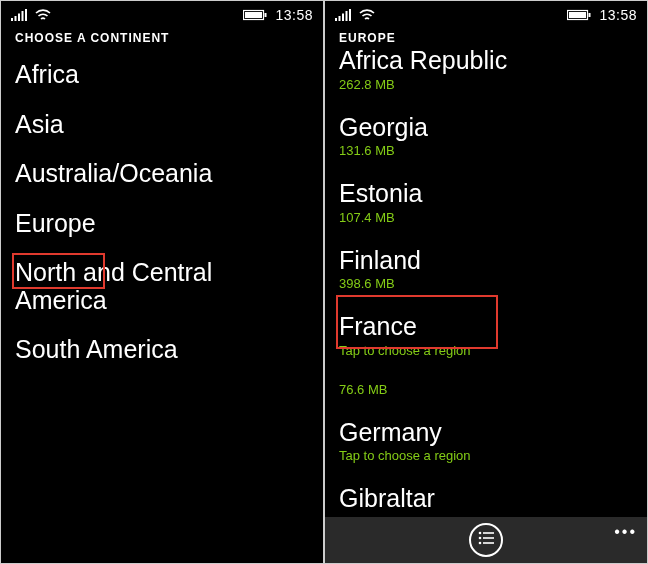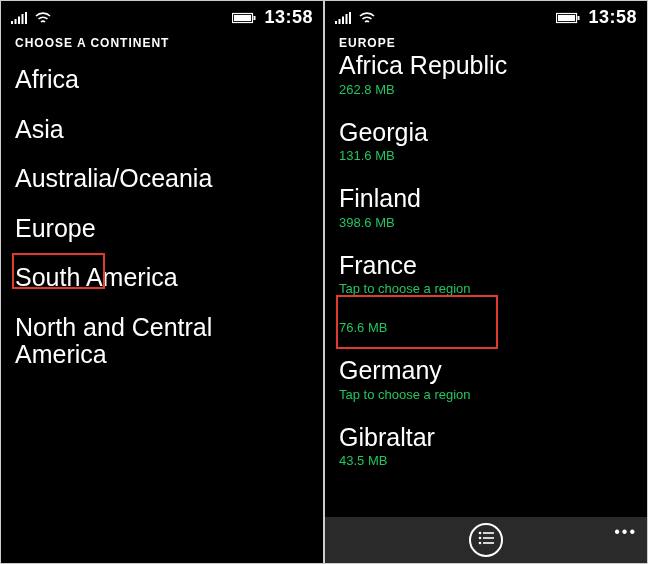--- a/index.html
+++ b/index.html
@@ -4,26 +4,26 @@
 <style>
   * { margin: 0; padding: 0; box-sizing: border-box; }
   html, body { width: 648px; height: 564px; background: #fff; font-family: "Segoe UI", Arial, sans-serif; }
   .wrap { display: flex; width: 648px; height: 564px; background:#ccc; gap:2px; padding:1px; }
   .phone { background: #000; width: 322px; height: 562px; position: relative; color:#fff; overflow:hidden; }
   .statusbar { display:flex; align-items:center; justify-content:space-between; padding:6px 10px 2px 10px; font-size:13px; color:#fff; }
   .status-left { display:flex; align-items:flex-end; gap:8px; }
   .signal-icon svg, .wifi-icon svg { display:block; }
   .status-right { display:flex; align-items:center; gap:8px; }
   .battery-icon { display:flex; align-items:center; }
-  .clock { font-size:18px; font-weight:700; letter-spacing:0.5px; }
+  .clock { font-size:14px; font-weight:400; letter-spacing:0.5px; }
   .header { padding: 6px 14px 8px 14px; font-size:12px; font-weight:600; letter-spacing:1px; }
   .list { }
   .item { padding: 8px 14px 14px 14px; }
   .item-title { font-size:25px; font-weight:300; color:#fff; line-height:1.1; }
-  .item-sub { font-size:13px; color:#22c55e; margin-top:2px; }
+  .item-sub { font-size:13px; color:#84cc16; margin-top:2px; }
   .highlight { position:absolute; border:2px solid #e03a2e; pointer-events:none; }
   .hl-left { left:11px; top:252px; width:93px; height:36px; }
   .hl-right { left:11px; top:294px; width:162px; height:54px; }
   .cut-top .item:first-child .item-title { margin-top:-14px; } 
   .appbar { position:absolute; left:0; bottom:0; width:100%; height:46px; background:#2a2a2a; display:flex; align-items:center; justify-content:center; }
   .appbar-btn { width:34px; height:34px; border:2px solid #fff; border-radius:50%; display:flex; align-items:center; justify-content:center; }
   .appbar-dots { position:absolute; right:10px; top:6px; color:#fff; font-size:16px; letter-spacing:2px; } 
 </style>
 </head>
 <body>
@@ -69,24 +69,24 @@
       <div class="item">
           <div class="item-title">Asia</div>
         </div>
       <div class="item">
           <div class="item-title">Australia/Oceania</div>
         </div>
       <div class="item">
           <div class="item-title">Europe</div>
         </div>
       <div class="item">
-          <div class="item-title">South America</div>
+          <div class="item-title">North and Central America</div>
         </div>
       <div class="item">
-          <div class="item-title">North and Central America</div>
+          <div class="item-title">South America</div>
         </div>
     </div>
     <div class="highlight hl-left"></div>
   </div>
 
   <div class="phone">
     <div class="statusbar">
       <div class="status-left">
         <span class="signal-icon">
           <svg width="16" height="12" viewBox="0 0 16 12">
@@ -120,20 +120,24 @@
     <div class="list cut-top">
       <div class="item">
         <div class="item-title">Africa Republic</div>
         <div class="item-sub">262.8 MB</div>
       </div>
       <div class="item">
         <div class="item-title">Georgia</div>
         <div class="item-sub">131.6 MB</div>
       </div>
       <div class="item">
+        <div class="item-title">Estonia</div>
+        <div class="item-sub">107.4 MB</div>
+      </div>
+      <div class="item">
         <div class="item-title">Finland</div>
         <div class="item-sub">398.6 MB</div>
       </div>
       <div class="item">
         <div class="item-title">France</div>
         <div class="item-sub">Tap to choose a region</div>
       </div>
       <div class="item">
         <div class="item-sub">76.6 MB</div>
       </div>

